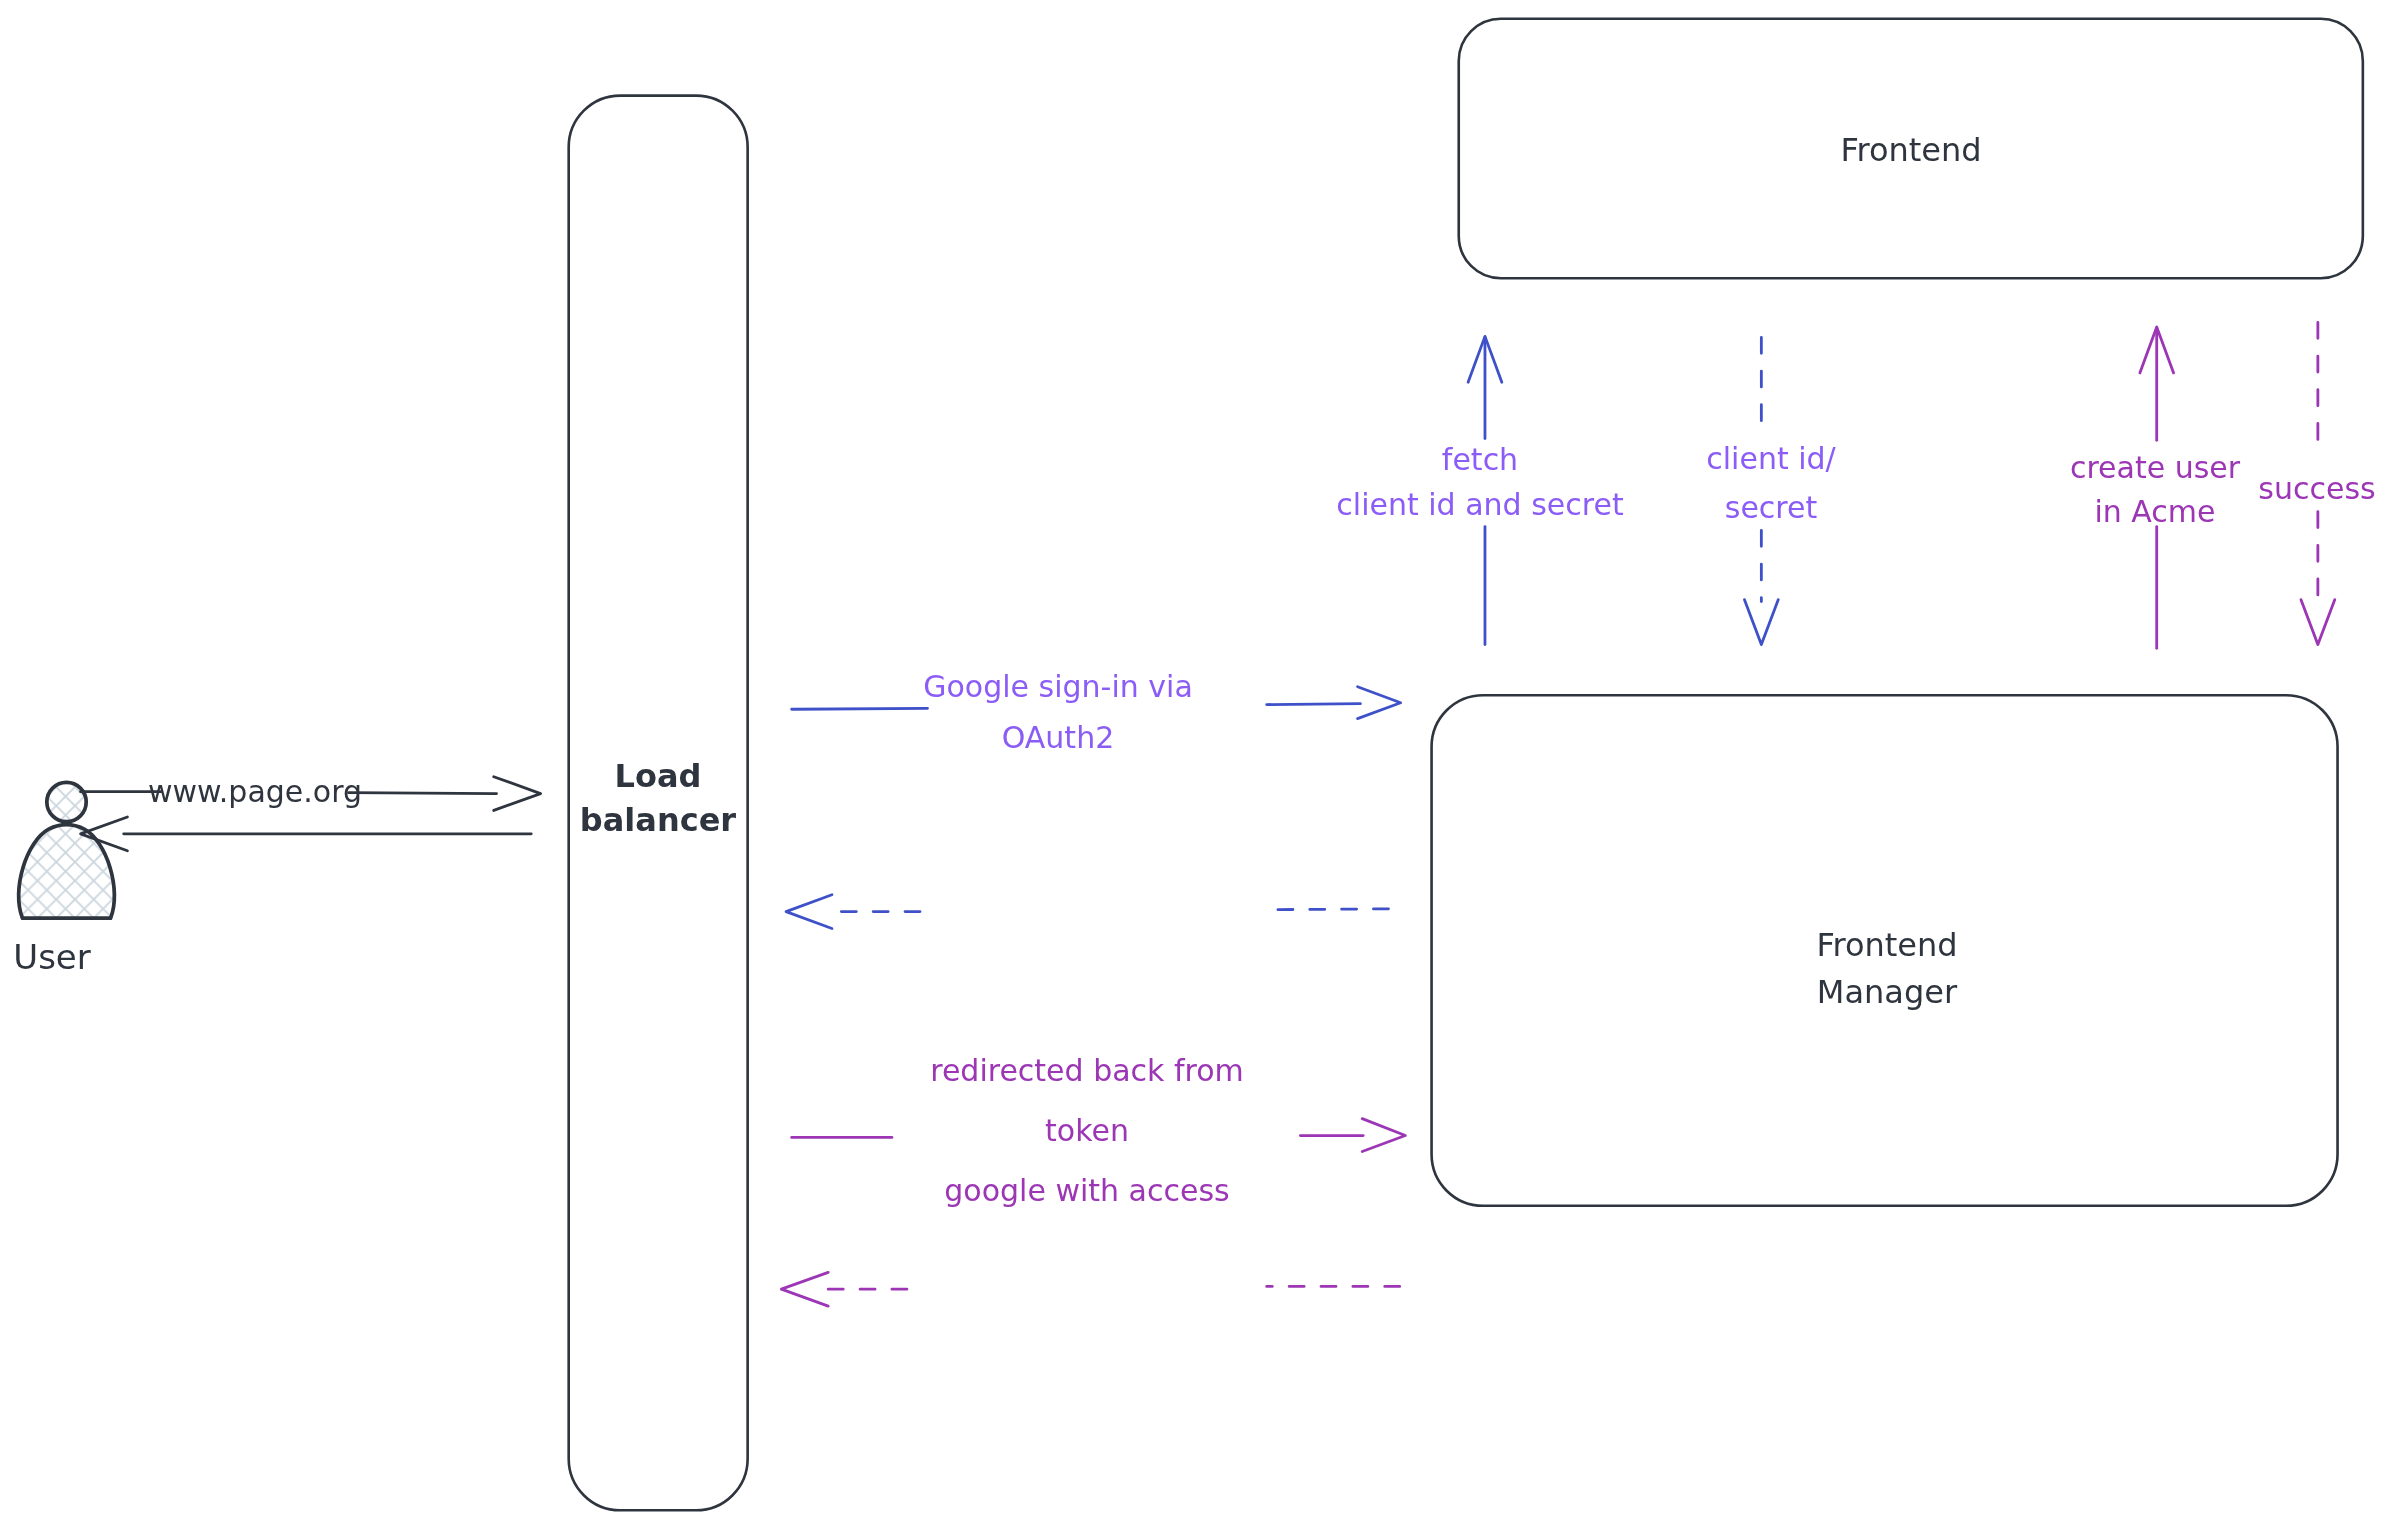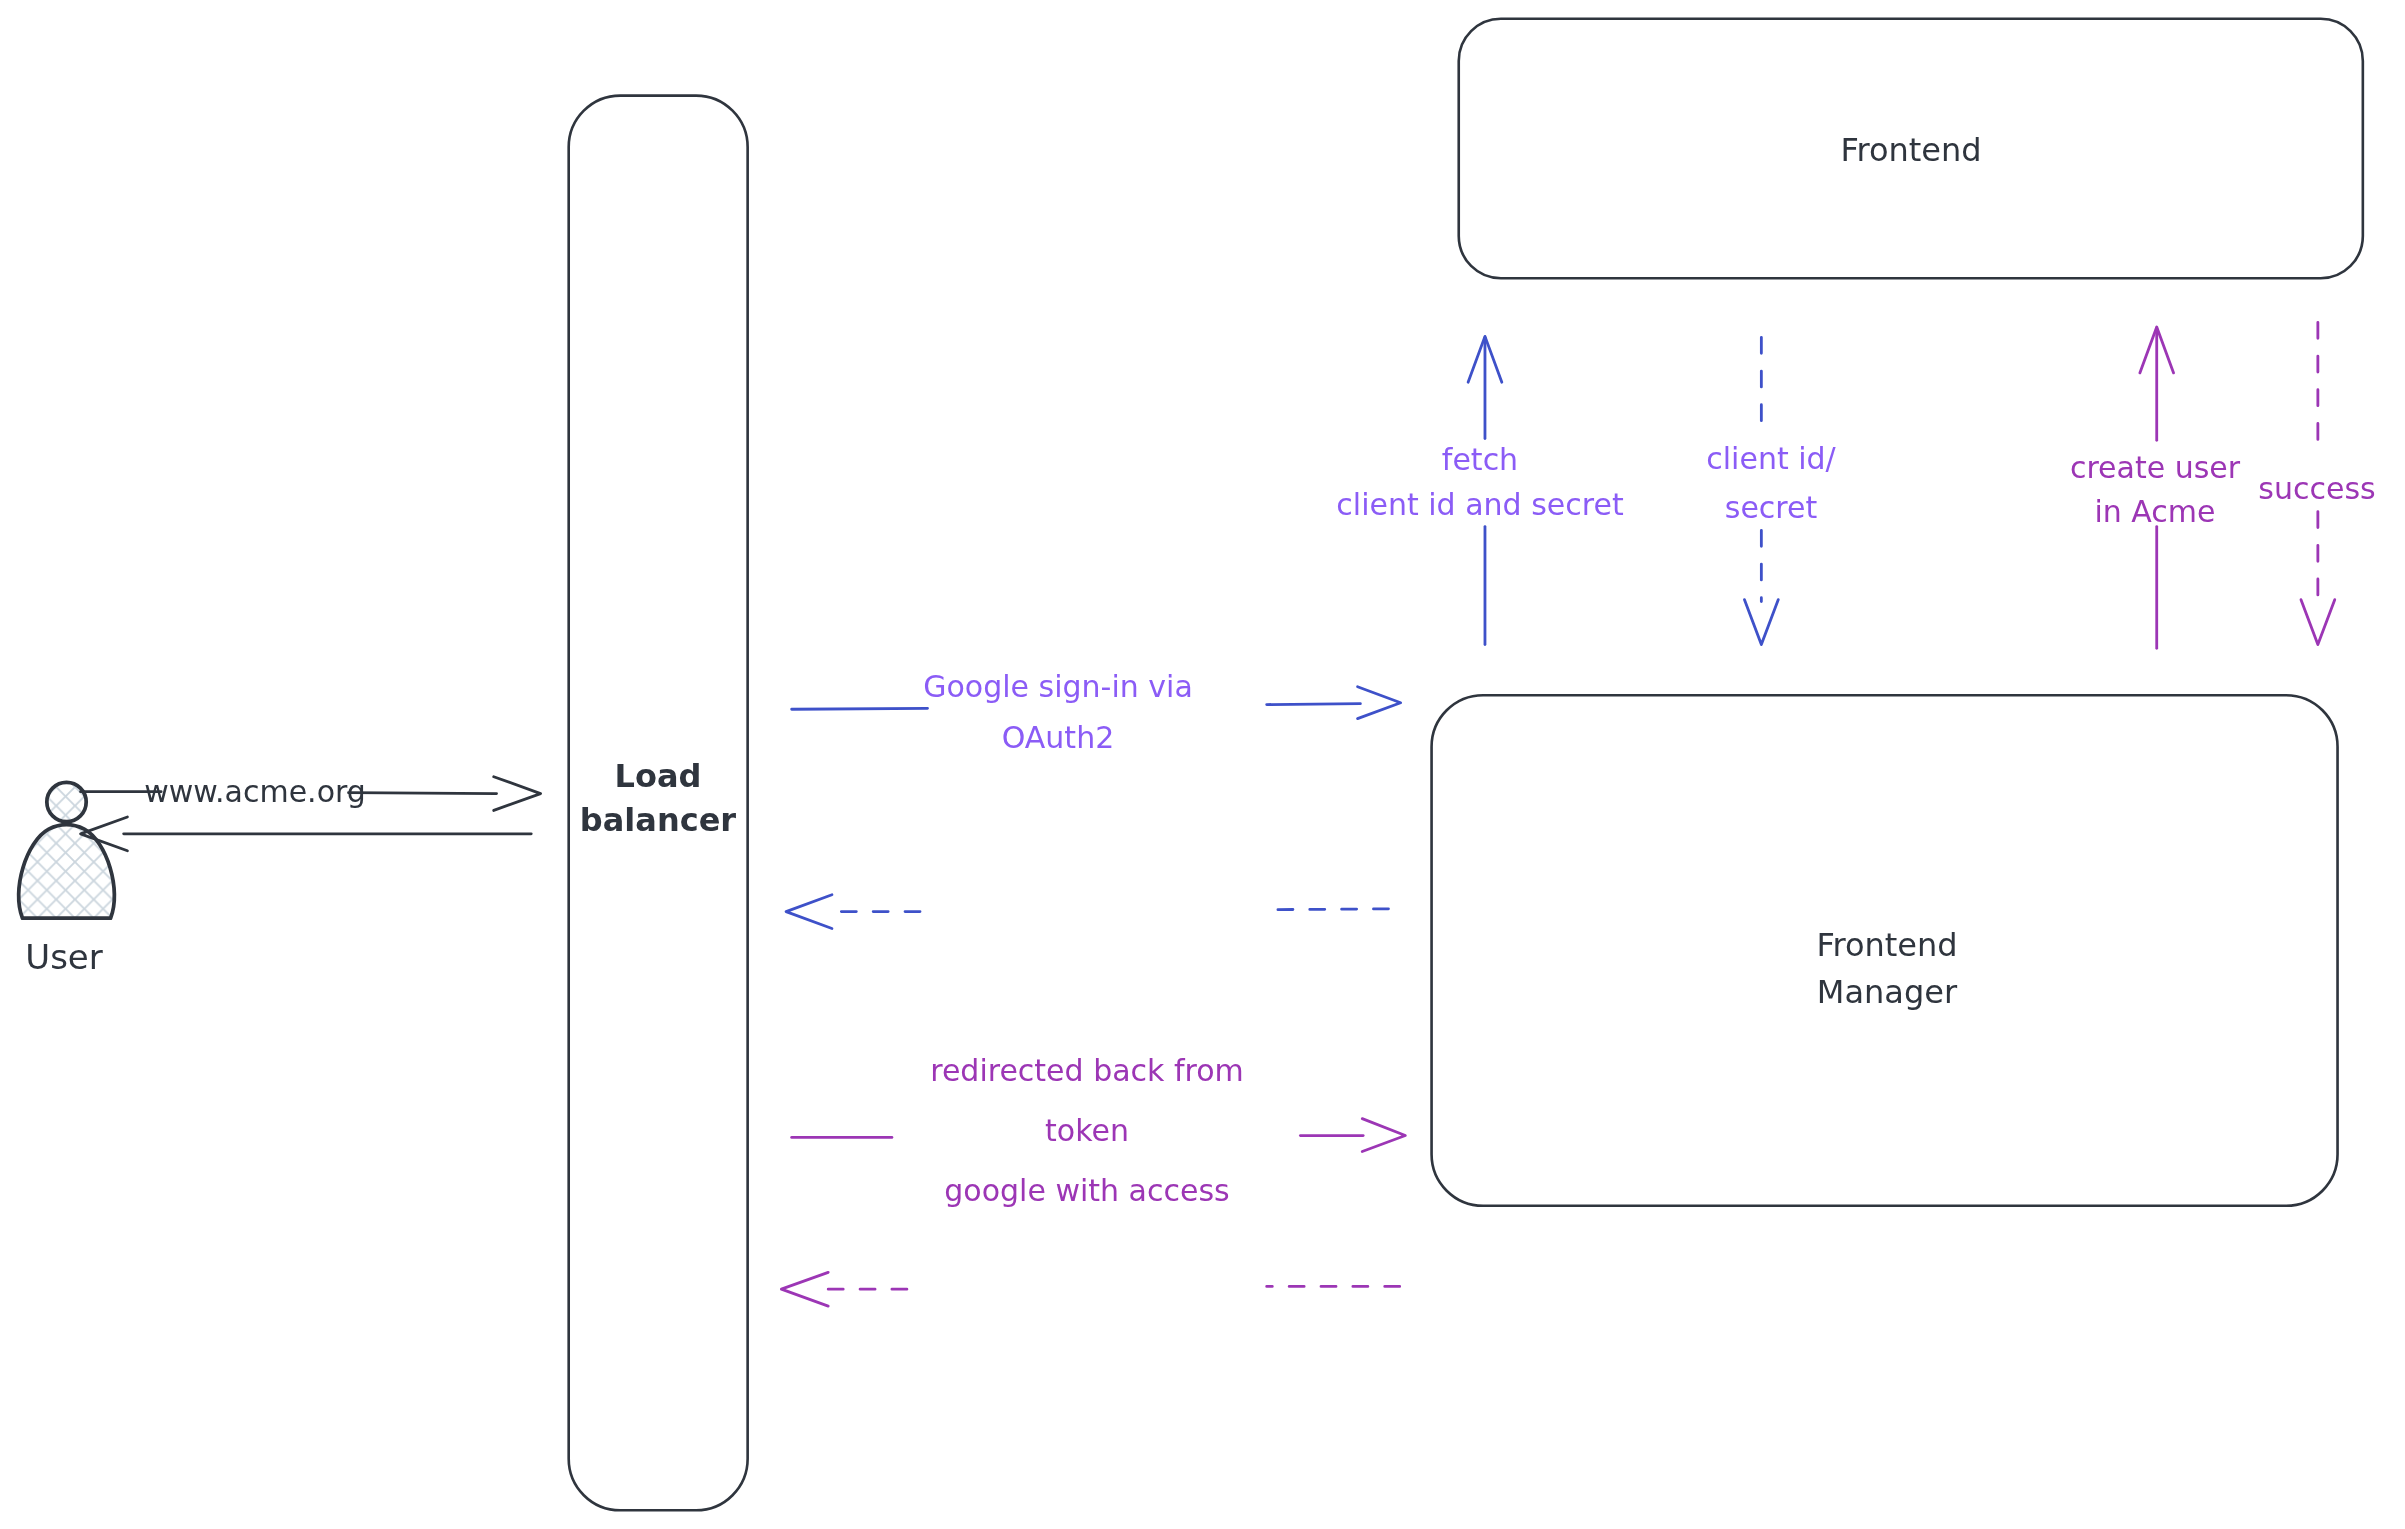--- a/index.html
+++ b/index.html
@@ -108,26 +108,26 @@
       <polyline points="2284,398 2302,349 2320,398" fill="none"></polyline>
     </g>
 
     <g class="shape s-purple">
       <line class="dashV" x1="2474" y1="344" x2="2474" y2="488"></line>
       <line class="dashV" x1="2474" y1="546" x2="2474" y2="642"></line>
       <polyline points="2456,640 2474,688 2492,640" fill="none"></polyline>
     </g>
   </svg>
 
-  <div class="lbl dark fs36" style="left:64px;top:957px;">
+  <div class="lbl dark fs36" style="left:52px;top:957px;">
     <div>User</div>
   </div>
 
   <div class="lbl dark fs32" style="left:255px;top:791px;">
-    <div>www.acme.org</div>
+    <div>www.page.org</div>
   </div>
 
   <div class="lbl dark fs34" style="left:658px;top:798px;line-height:44px;font-weight:bold;">
     <div>Load</div>
     <div>balancer</div>
   </div>
 
   <div class="lbl dark fs34" style="left:1911px;top:150px;">
     <div>Frontend</div>
   </div>

